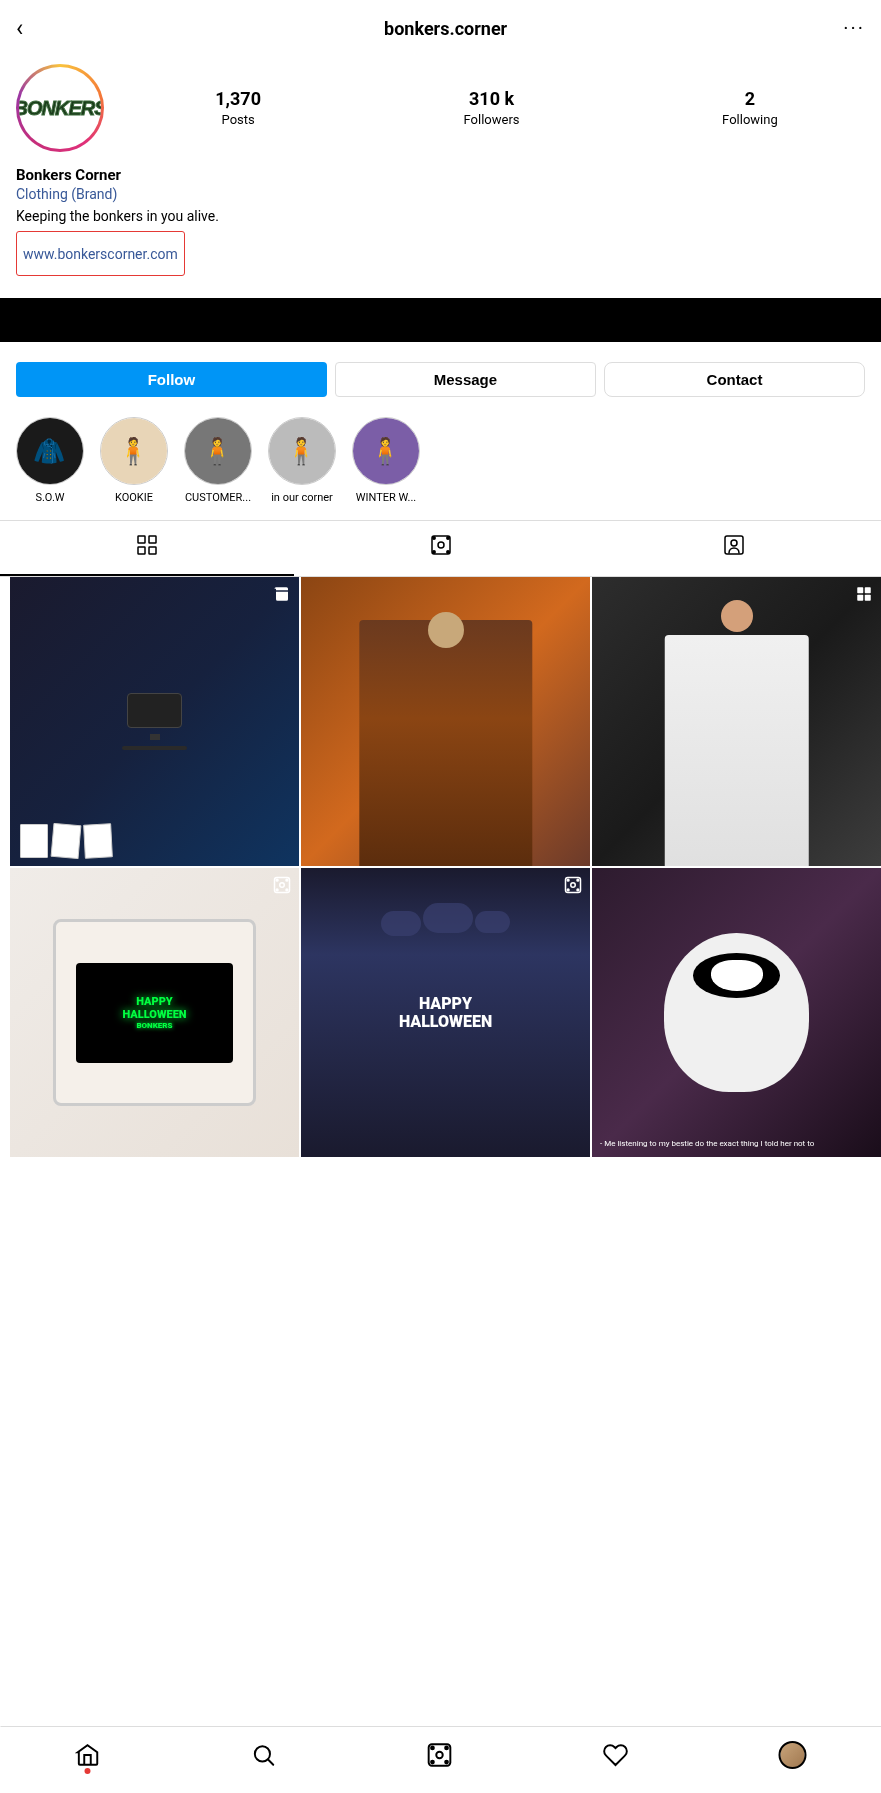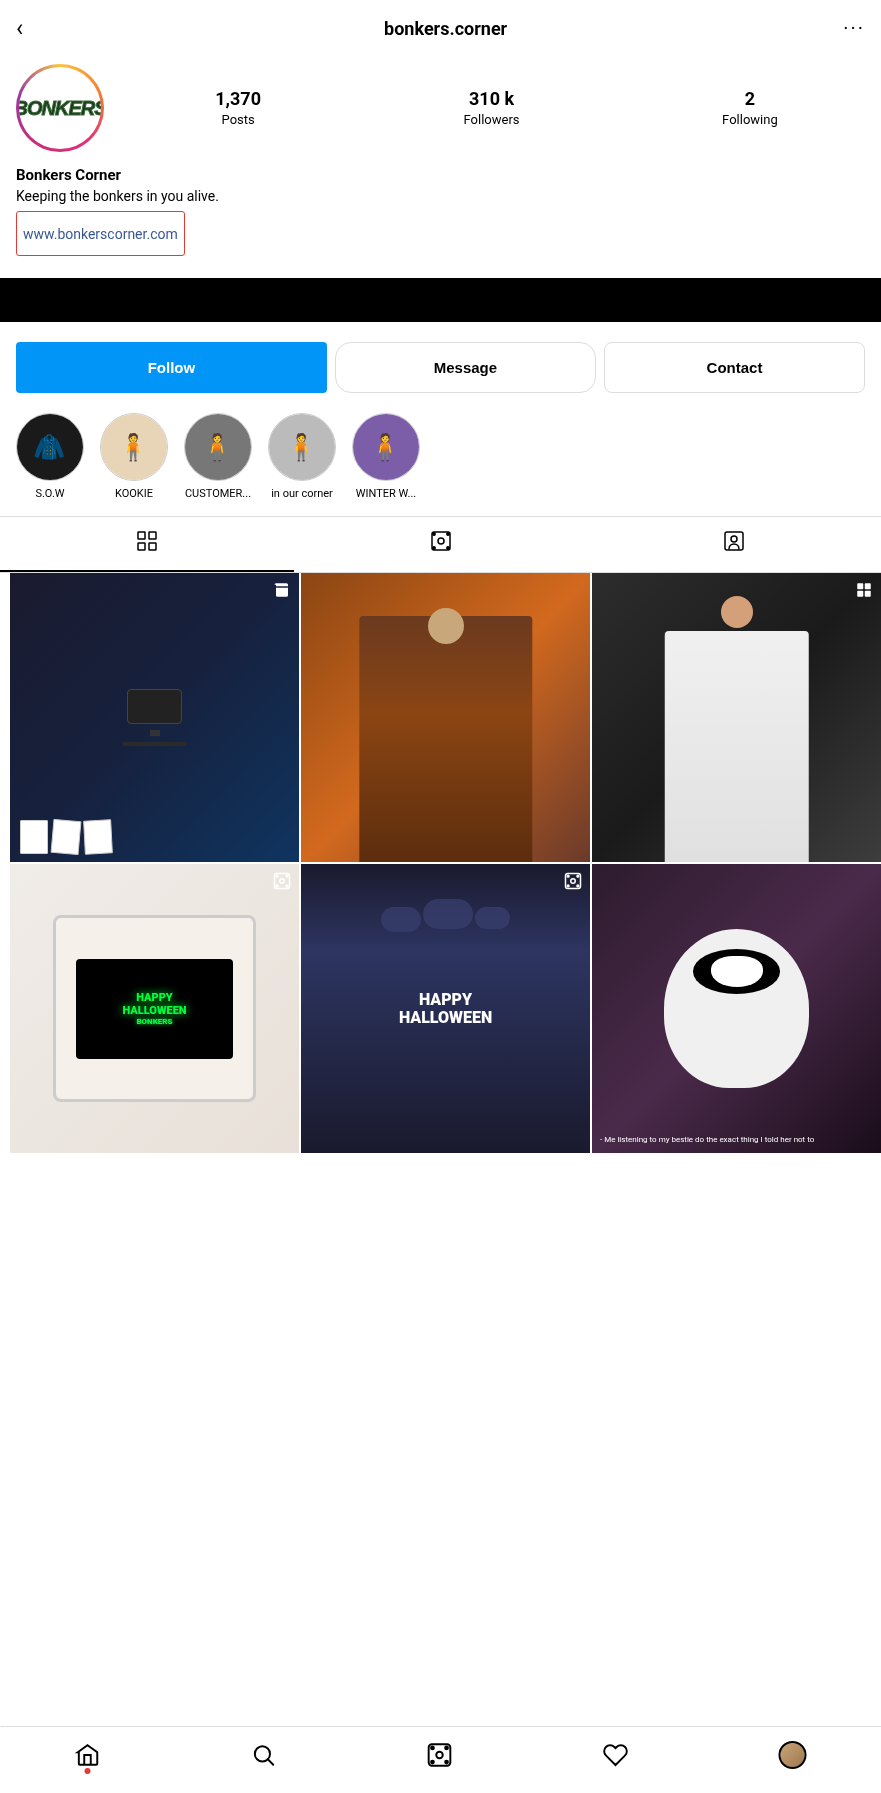--- a/index.html
+++ b/index.html
@@ -146,33 +146,33 @@
       padding: 8px 0;
       font-size: 15px;
       font-weight: 600;
       cursor: pointer;
     }
     .btn-message {
       flex: 1;
       background: #fff;
       color: #000;
       border: 1.5px solid #ddd;
-      border-radius: 16px;
+      border-radius: 4px;
       padding: 8px 0;
       font-size: 15px;
       font-weight: 600;
       cursor: pointer;
     }
     .btn-contact {
       flex: 1;
       background: #fff;
       color: #000;
       border: 1.5px solid #ddd;
       border-radius: 8px;
-      padding: 16px 0;
+      padding: 8px 0;
       font-size: 15px;
       font-weight: 600;
       cursor: pointer;
     }
 
     
     .stories-section {
       display: flex;
       gap: 16px;
       padding: 10px 16px 16px;
@@ -444,20 +444,21 @@
         <div class="stat-item">
           <span class="stat-number">2</span>
           <span class="stat-label">Following</span>
         </div>
       </div>
     </div>
   </div>
 
   <div class="bio-section">
     <div class="bio-name">Bonkers Corner</div>
+    <div class="bio-category">Clothing (Brand)</div>
     <div class="bio-text">Keeping the bonkers in you alive.</div>
     <div class="bio-link-wrapper">
       <a class="bio-link" href="#">www.bonkerscorner.com</a>
     </div>
   </div>
 
   <div class="redacted-bar"></div>
 
   <div class="action-buttons">
     <button class="btn-follow">Follow</button>

